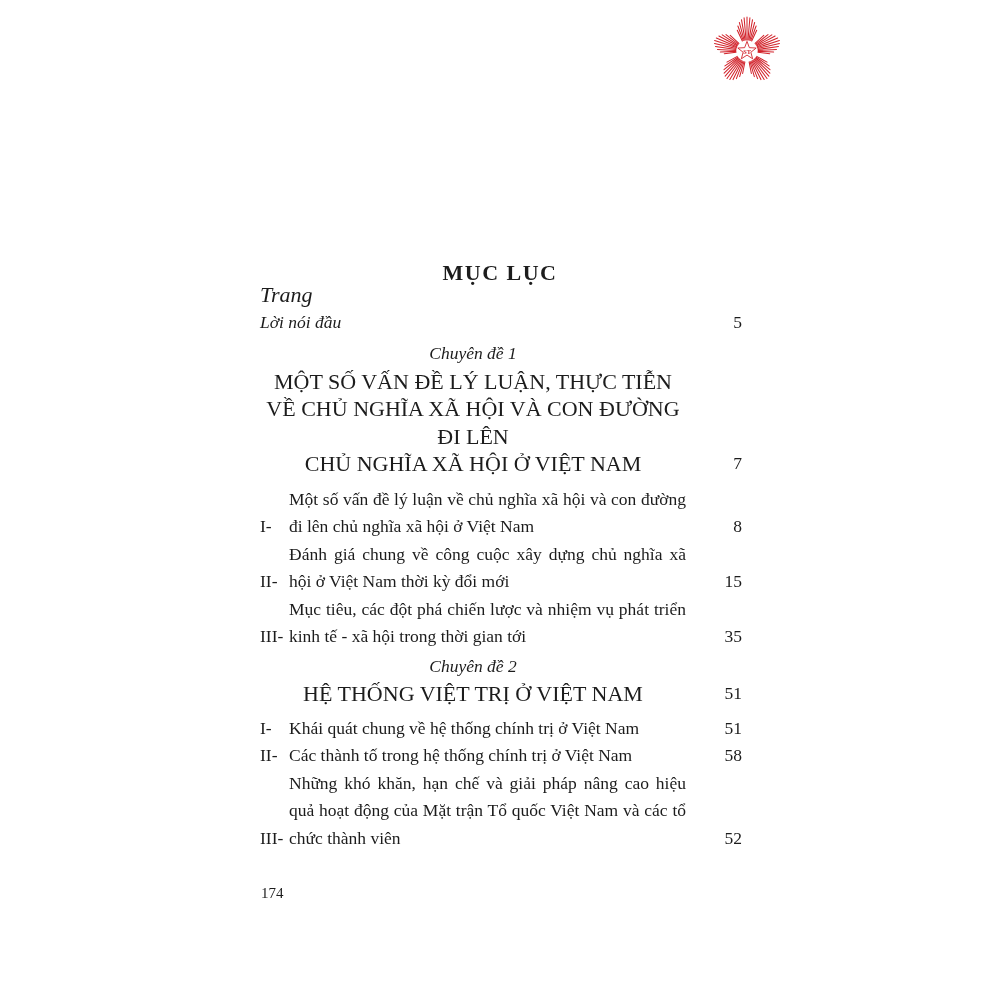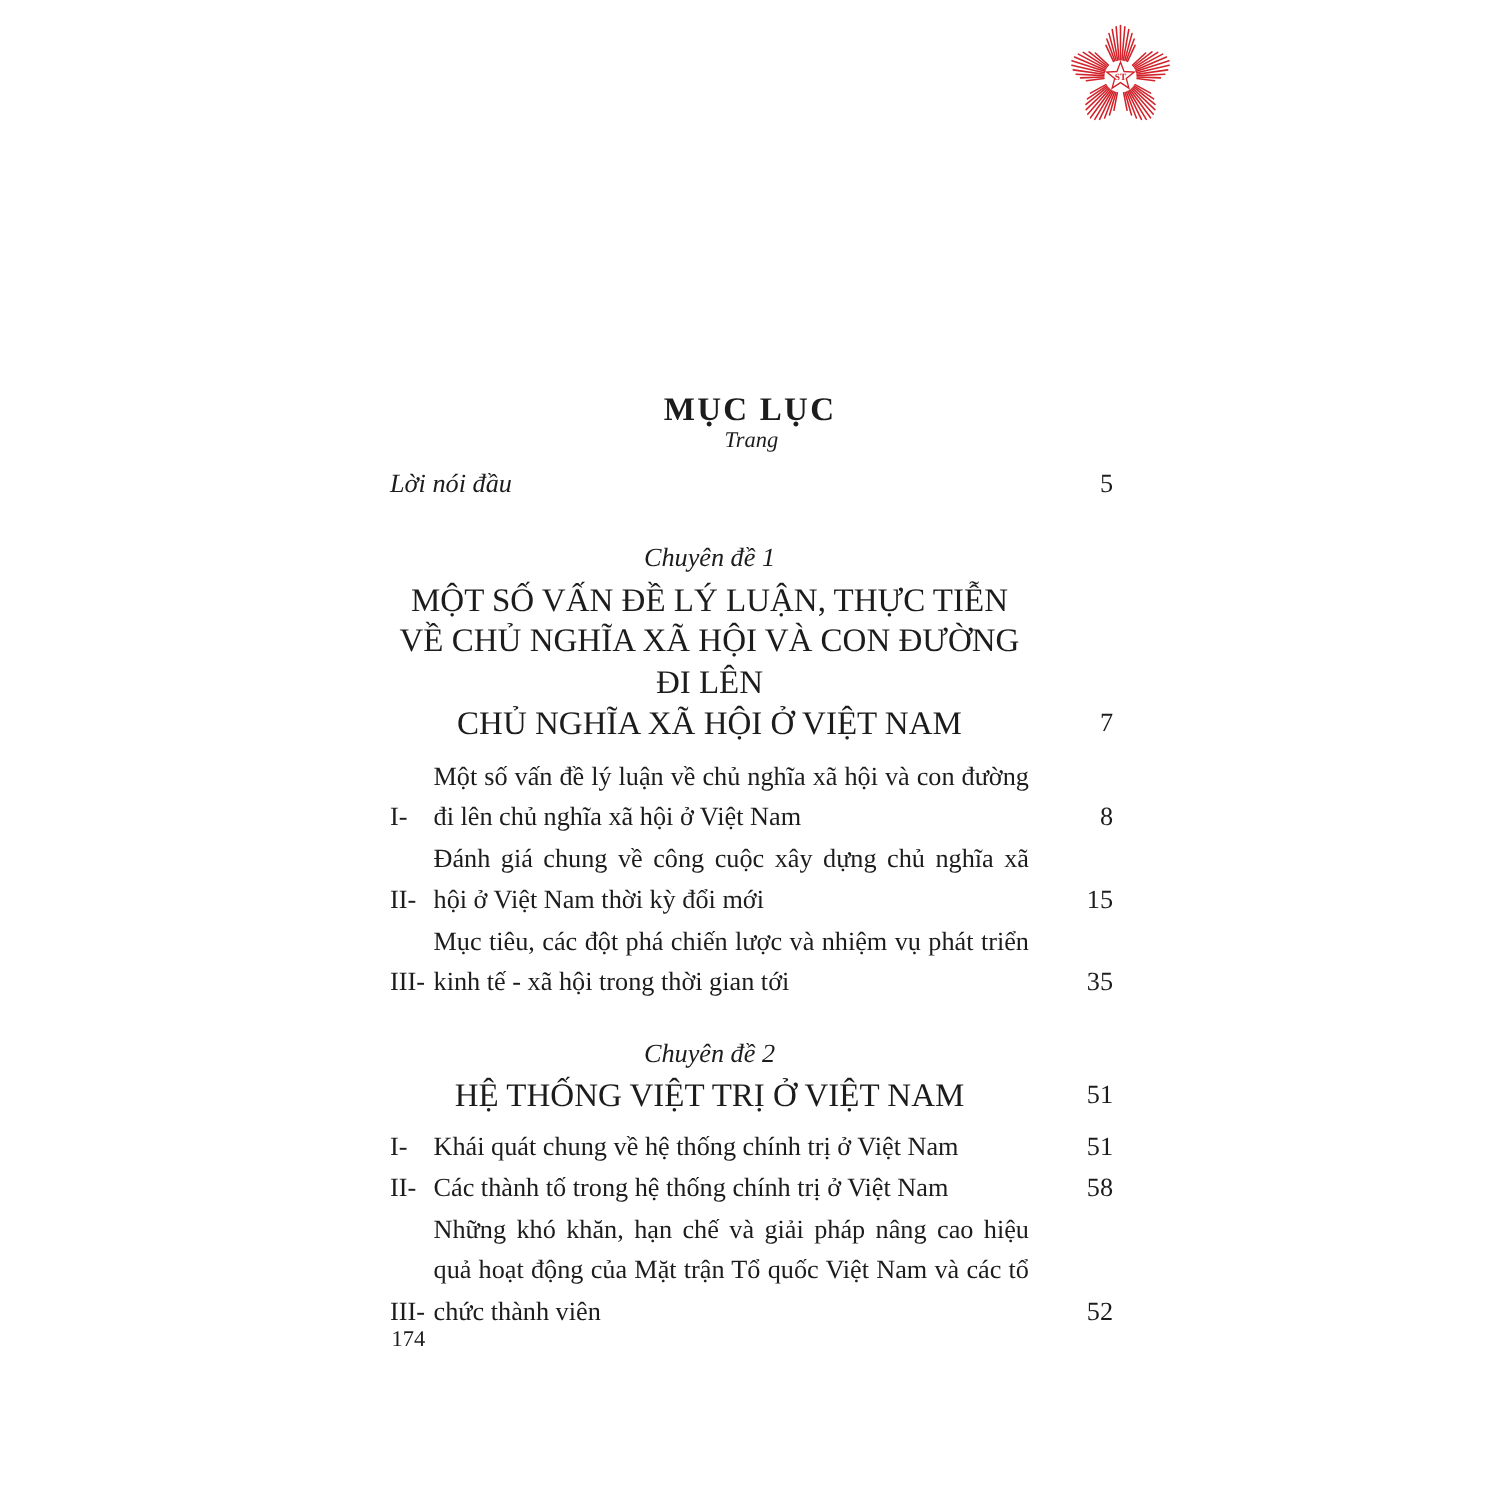--- a/index.html
+++ b/index.html
@@ -10,32 +10,32 @@
   }
   .logo{position:absolute;left:710px;top:14px;width:74px;height:74px}
   .doc-title{
     position:absolute;top:211px;left:0;width:1000px;text-align:center;
     font-size:22px;font-weight:bold;letter-spacing:1.5px;line-height:34px;margin-top:45px;
   }
   .content{
     position:absolute;left:260px;top:281px;width:482px;
     font-size:17.5px;line-height:27.5px;
   }
-  .trang-row{text-align:center;font-style:italic;font-size:15px}
+  .trang-row{text-align:left;font-style:italic;font-size:22px}
   .front-row{display:flex;align-items:center}
   .front-label{font-style:italic}
   .spacer{flex:1}
   .page-num{width:56px;flex:none;text-align:right}
   .chapter{display:flex;align-items:flex-end}
   .chapter-main{flex:1;text-align:center}
   .kicker{font-style:italic}
   .chapter-title-line{font-weight:normal;font-size:22px}
-  .chapter-1{margin-top:22px}
+  .chapter-1{margin-top:4px}
   .items-1{margin-top:8px}
-  .chapter-2{margin-top:20px}
+  .chapter-2{margin-top:2px}
   .items-2{margin-top:7px}
   .item{display:flex;align-items:flex-end}
   .item-num{width:29px;flex:none}
   .item-text{flex:1;text-align:justify}
   .folio{position:absolute;left:261px;top:885px;font-size:15px}
 </style>
 </head>
 <body>
 
 <svg class="logo" viewBox="-50 -50 100 100" xmlns="http://www.w3.org/2000/svg" aria-hidden="true">

